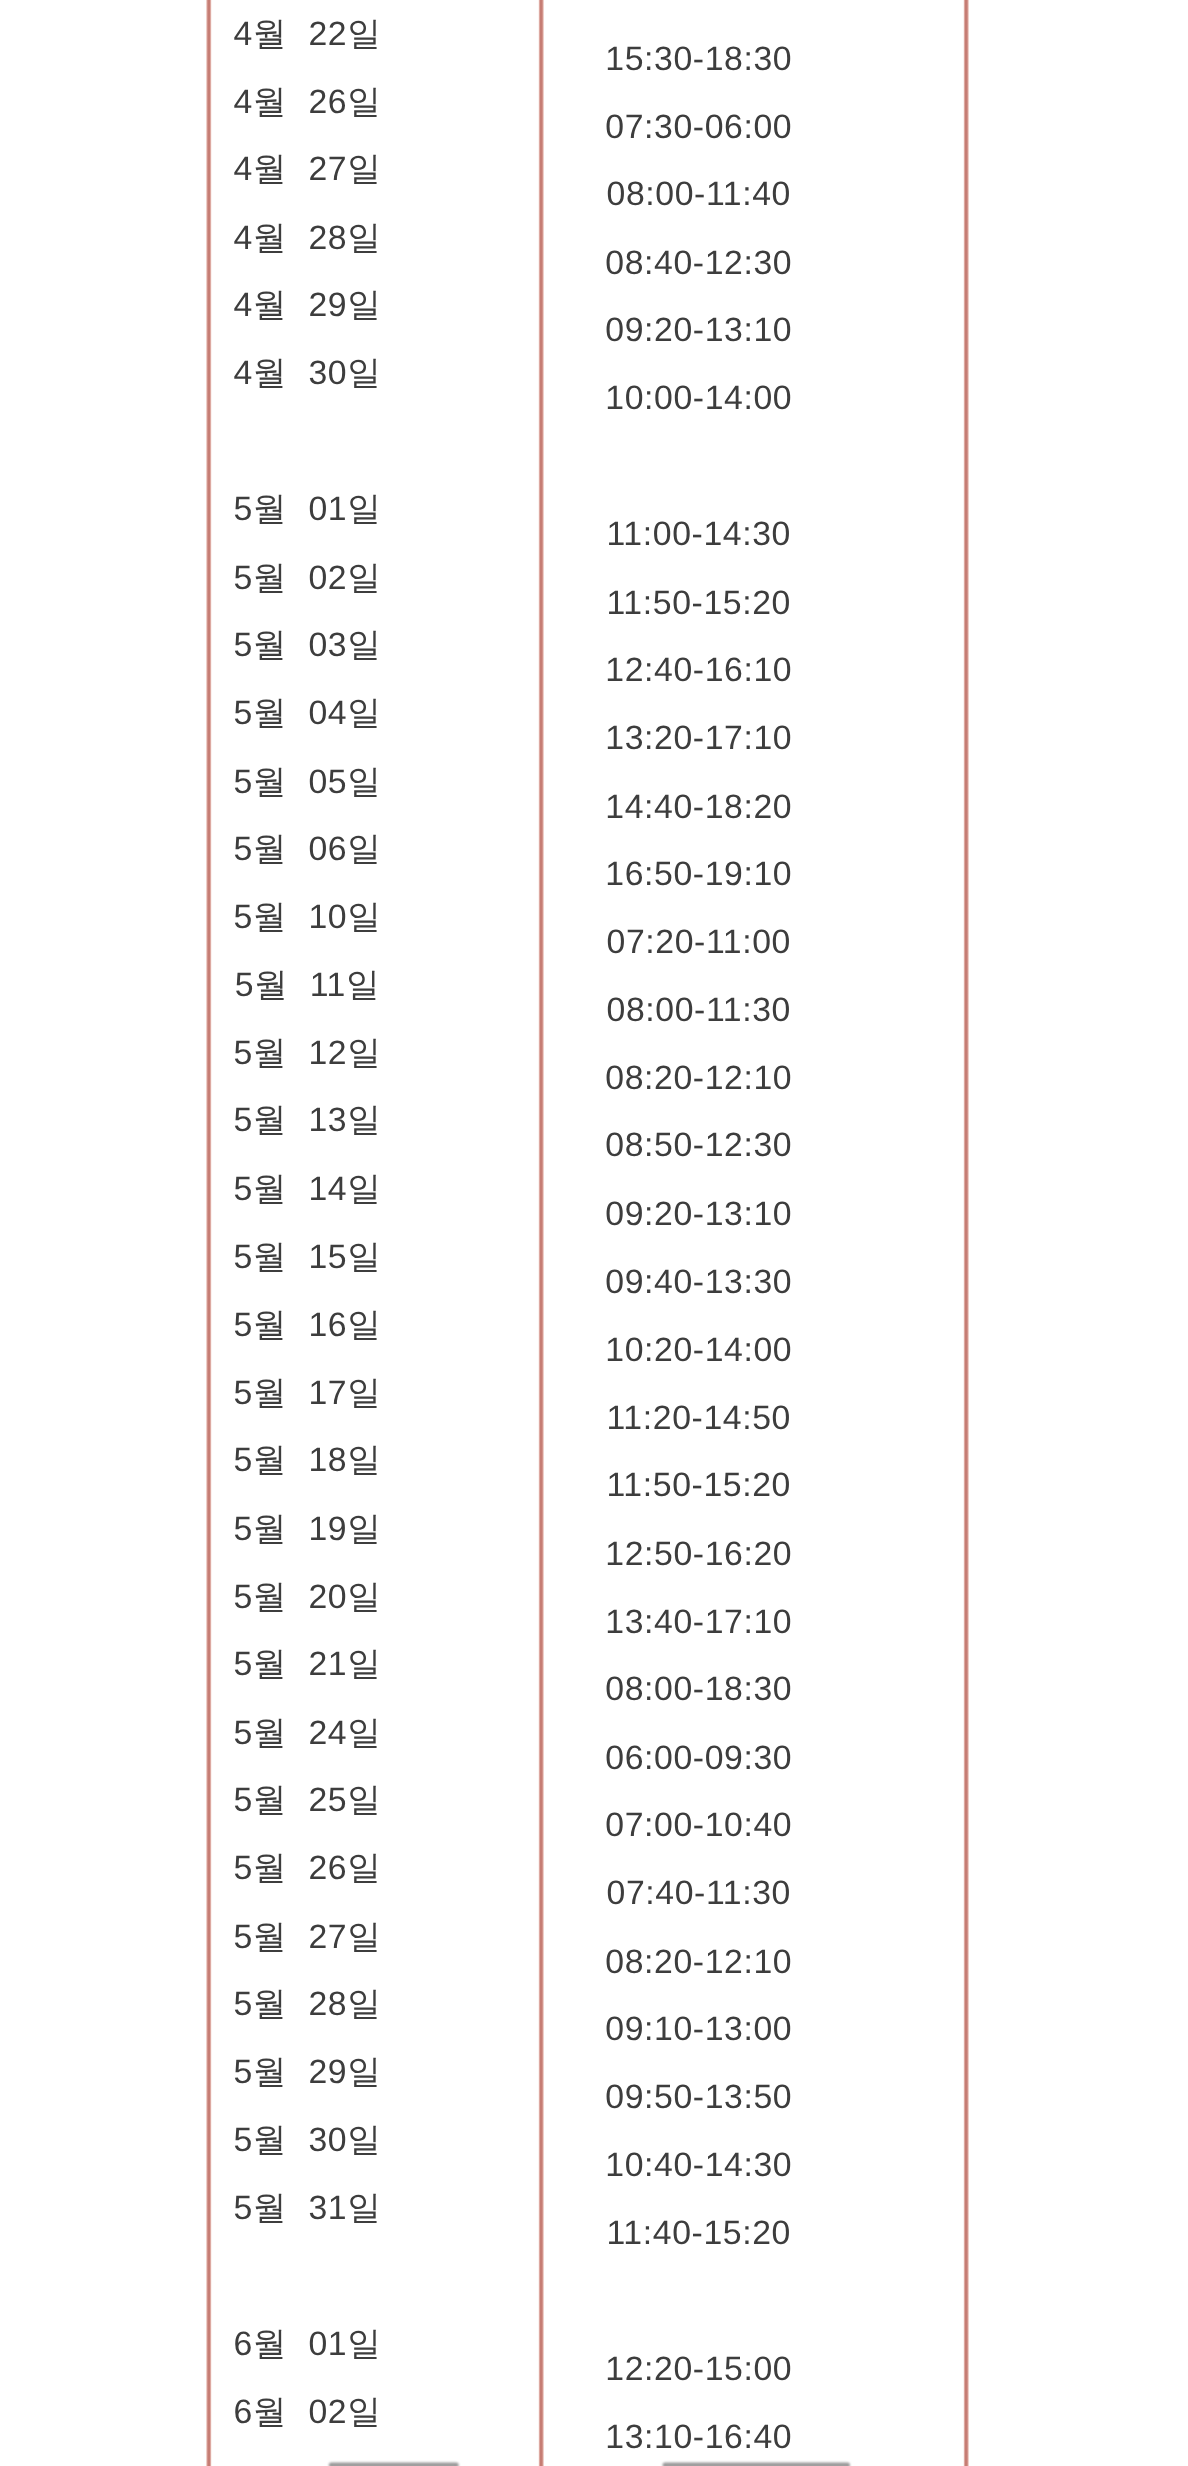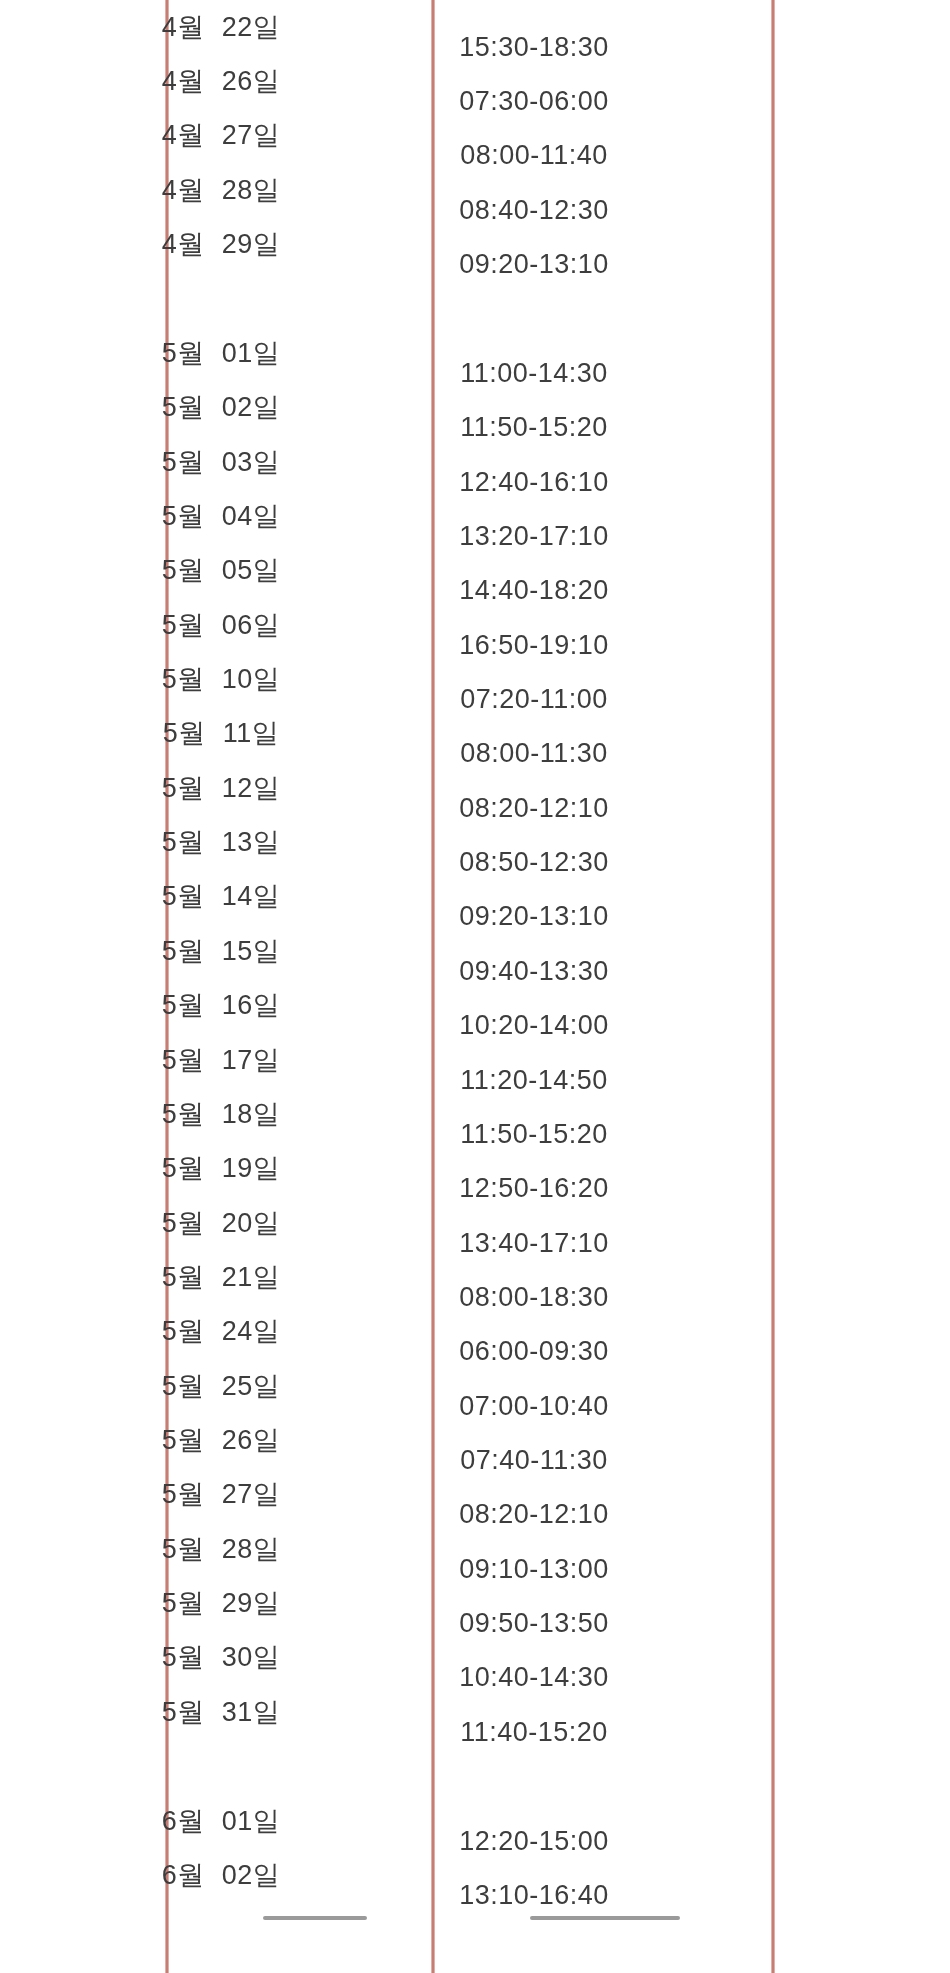--- a/index.html
+++ b/index.html
@@ -16,21 +16,21 @@
   }
   .vline.left{left:165px}
   .vline.mid{left:431px}
   .vline.right{left:771px}
   .rows{position:absolute;top:0;left:0;width:100%;}
   .row{display:flex;height:54.37px;align-items:center;}
   .cell{
     color:#3d3d3d;font-size:27px;line-height:1;
     text-align:center;white-space:nowrap;
   }
-  .date-cell{margin-left:78px;width:286px;word-spacing:9px;letter-spacing:.5px;}
+  .date-cell{margin-left:103px;width:286px;word-spacing:9px;letter-spacing:.5px;}
   .time-cell{width:340px;letter-spacing:.5px;margin-top:40px;}
   .row.spacer{}
   .row.remnant{position:relative;}
   .smudge{
     position:absolute;top:13px;height:4px;
     background:#9a9a9a;border-radius:2px;filter:blur(.7px);
   }
   .smudge.date{left:263px;width:104px;}
   .smudge.time{left:530px;width:150px;}
 </style>
@@ -54,20 +54,24 @@
         <div class="cell date-cell">4월 27일</div>
         <div class="cell time-cell">08:00-11:40</div>
       </div>
       <div class="row">
         <div class="cell date-cell">4월 28일</div>
         <div class="cell time-cell">08:40-12:30</div>
       </div>
       <div class="row">
         <div class="cell date-cell">4월 29일</div>
         <div class="cell time-cell">09:20-13:10</div>
+      </div>
+      <div class="row">
+        <div class="cell date-cell">4월 30일</div>
+        <div class="cell time-cell">10:00-14:00</div>
       </div>
       <div class="row spacer"></div>
       <div class="row">
         <div class="cell date-cell">5월 01일</div>
         <div class="cell time-cell">11:00-14:30</div>
       </div>
       <div class="row">
         <div class="cell date-cell">5월 02일</div>
         <div class="cell time-cell">11:50-15:20</div>
       </div>

